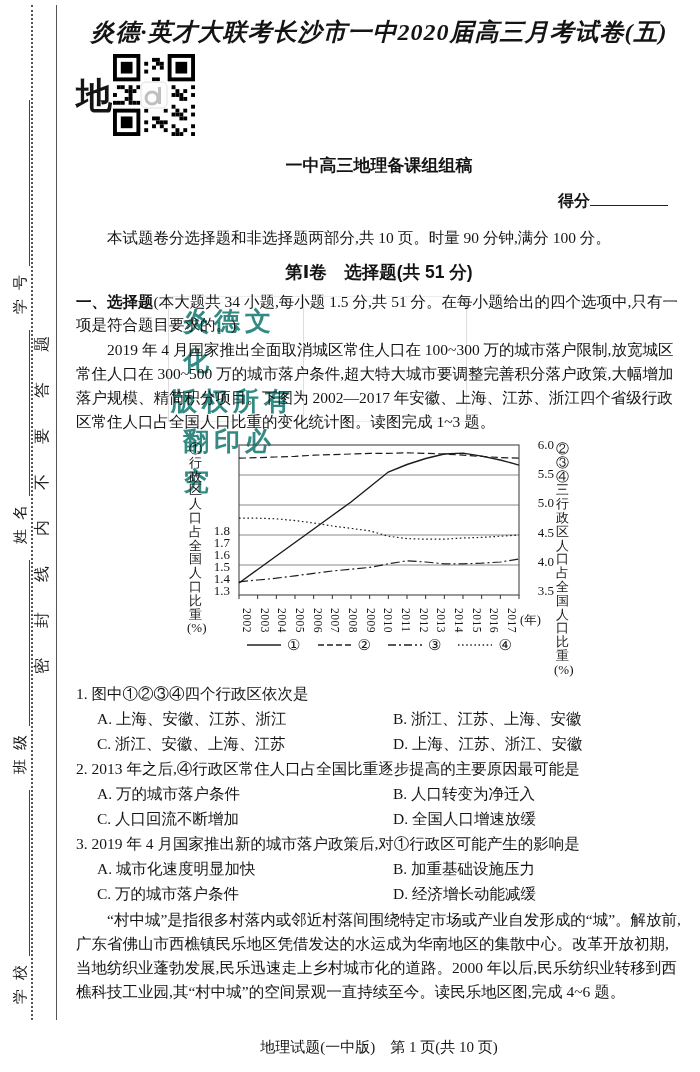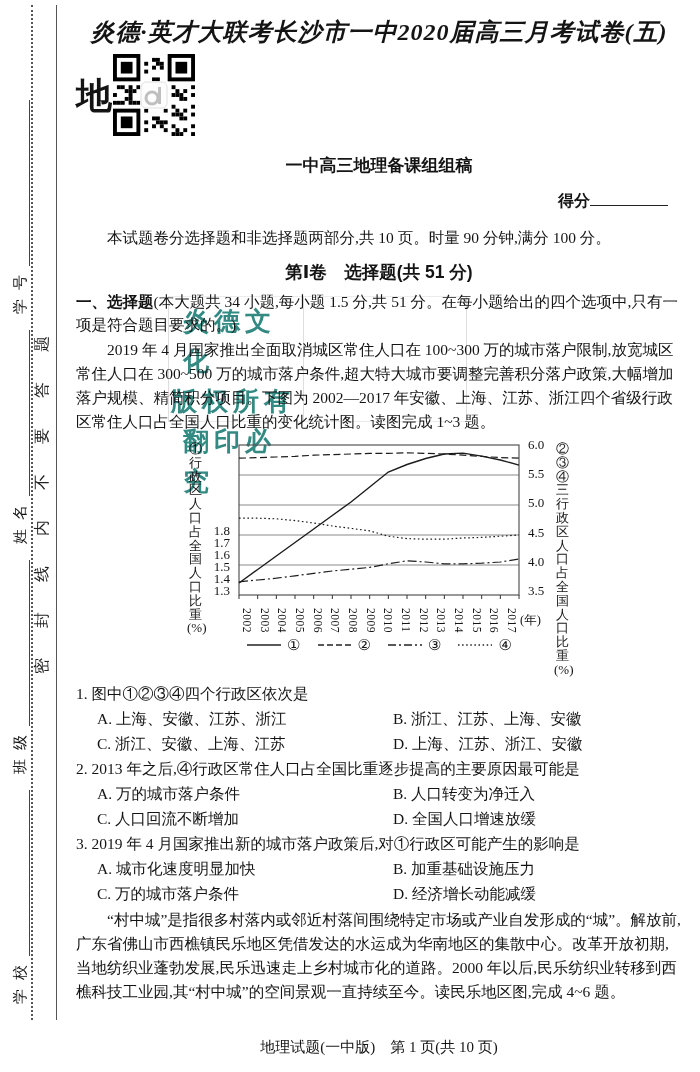--- a/index.html
+++ b/index.html
@@ -50,21 +50,21 @@
 
   
   .chart-wrap{margin-top:6px;display:flex;justify-content:center;}
   .chart{display:flex;align-items:flex-start;}
   .ylab{width:17px;font-size:13px;line-height:13.8px;text-align:center;word-break:break-all;
         margin-top:2px;}
   .ticks{width:29px;height:158px;display:flex;flex-direction:column;justify-content:space-between;
         font-size:13px;box-sizing:border-box;margin-top:-1px;}
   .ticks span{line-height:12px;display:block;}
   .ticks.left{text-align:right;padding-right:3px;justify-content:flex-end;}
-  .ticks.right{text-align:left;padding-left:3px;}
+  .ticks.right{text-align:right;padding-left:3px;}
   .plotcol{position:relative;}
   .plotcol svg{display:block;}
   .xlabels{display:flex;width:280px;margin-left:6px;justify-content:space-between;}
   .xlabels span{writing-mode:vertical-rl;font-size:11.5px;line-height:15px;letter-spacing:.5px;}
   .year-unit{position:absolute;left:287px;top:172px;font-size:12.5px;white-space:nowrap;}
   .legend{display:flex;justify-content:center;gap:16px;margin-top:3px;margin-left:6px;width:280px;
         align-items:center;}
   .leg-item{display:flex;align-items:center;gap:5px;font-size:15px;}
   .leg-item svg line{stroke:#222;stroke-width:1.5;fill:none;}
   .ls-dashed{stroke-dasharray:6,3;}

